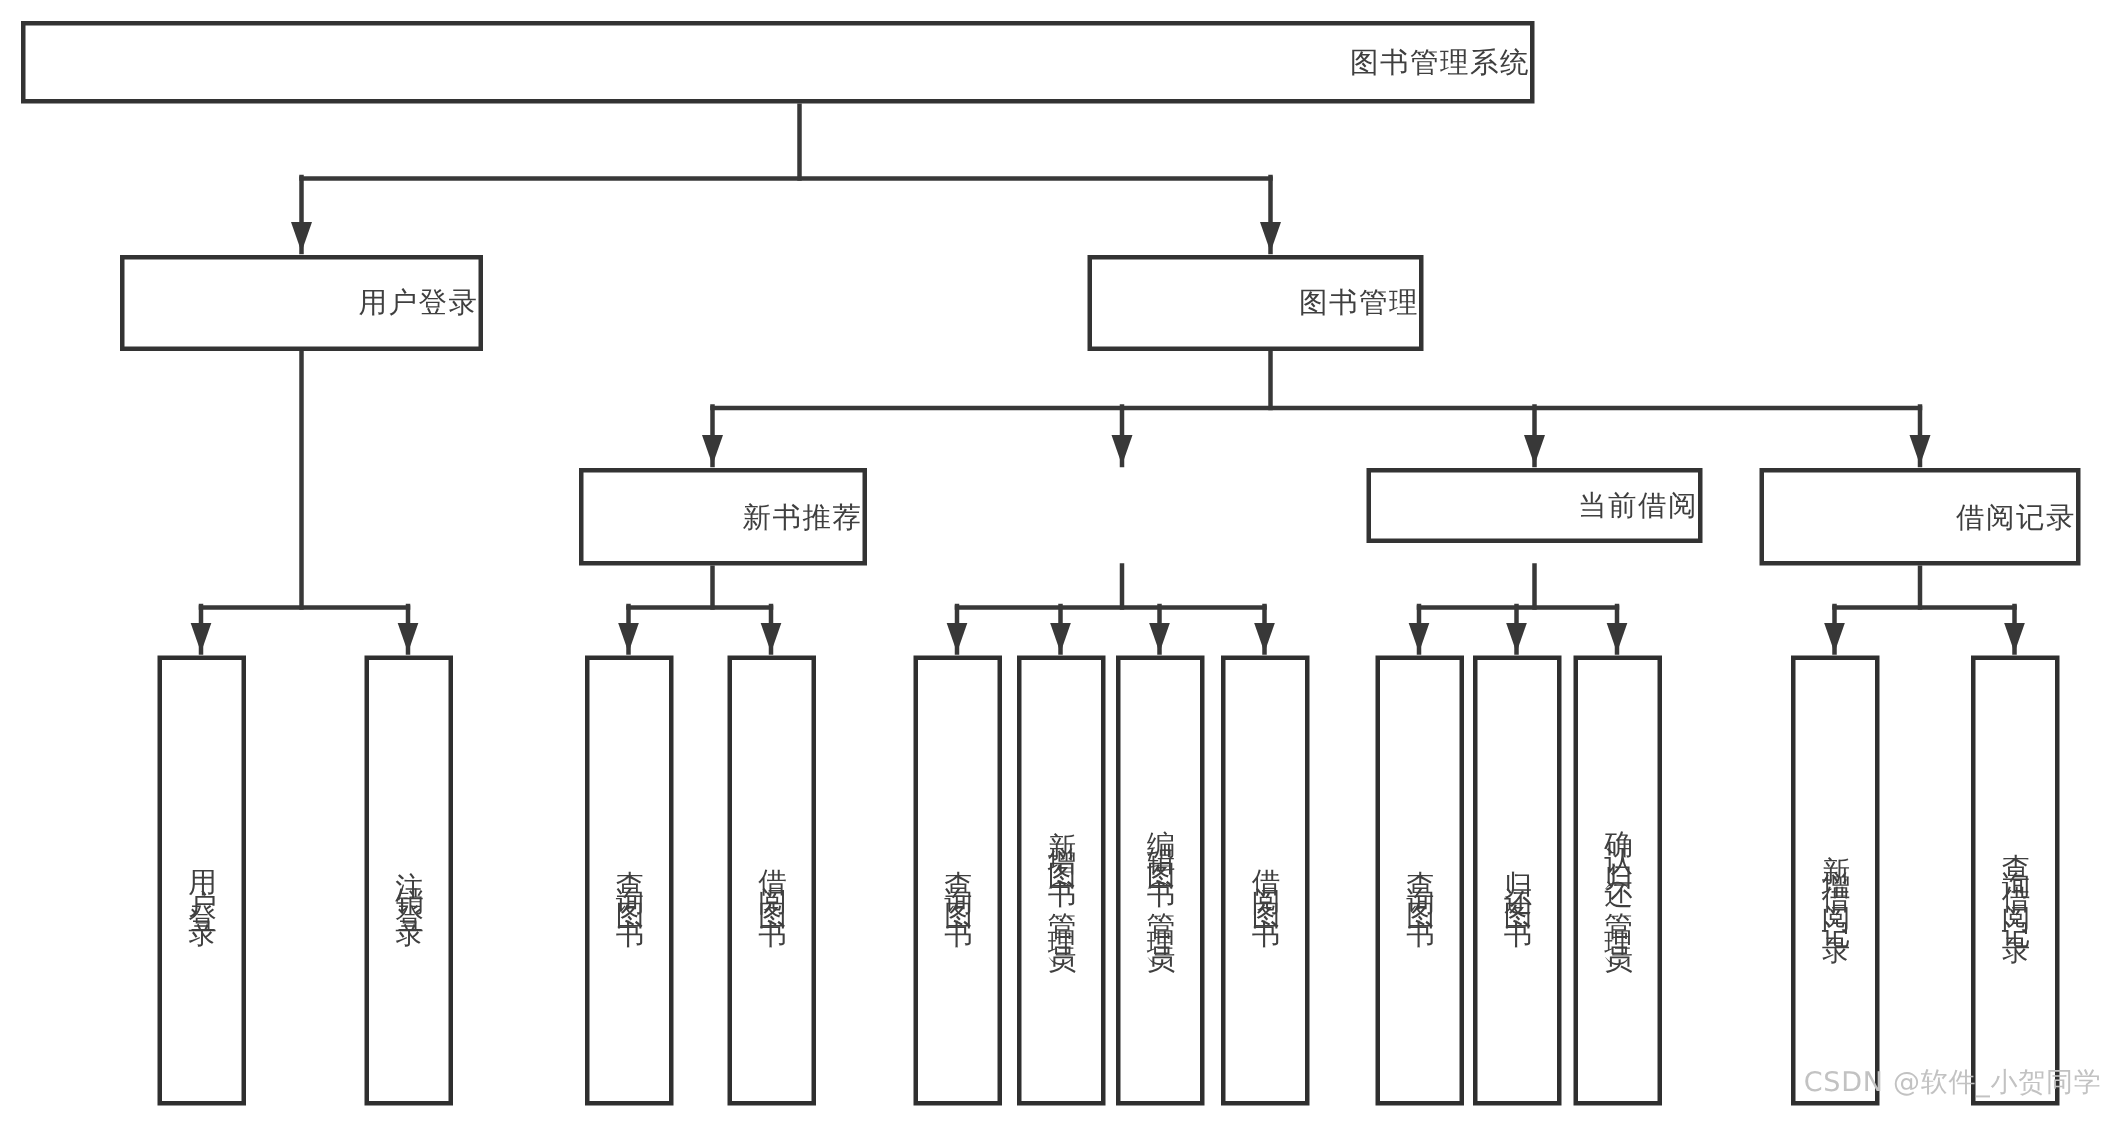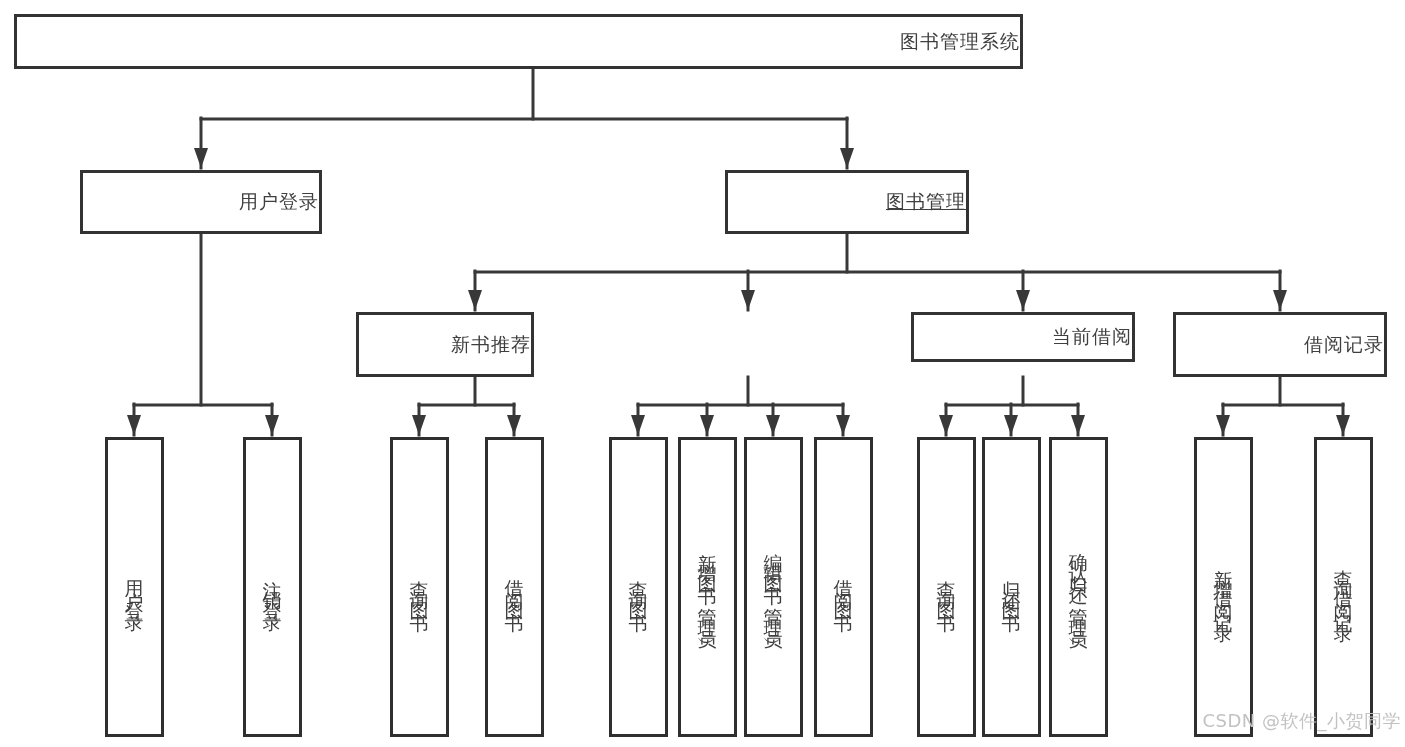--- a/index.html
+++ b/index.html
@@ -97,25 +97,25 @@
     </g>
   </svg>
 
   <div class="box" style="left:14px;top:14px;width:1009px;height:55px;">
     <span>图书管理系统</span>
   </div>
 
   <div class="box" style="left:80px;top:170px;width:242px;height:64px;">
     <span>用户登录</span>
   </div>
-  <div class="box" style="left:725px;top:170px;width:244px;height:64px;text-decoration:underline;">
+  <div class="box" style="left:725px;top:170px;width:224px;height:64px;">
     <span>图书管理</span>
   </div>
 
-  <div class="box" style="left:356px;top:312px;width:178px;height:65px;">
+  <div class="box" style="left:386px;top:312px;width:192px;height:65px;">
     <span>新书推荐</span>
   </div>
   <div class="box" style="left:911px;top:312px;width:224px;height:50px;padding-left:25px;">
     <span>当前借阅</span>
   </div>
   <div class="box" style="left:1173px;top:312px;width:214px;height:65px;">
     <span>借阅记录</span>
   </div>
 
   <div class="leaf" style="left:105px;">

